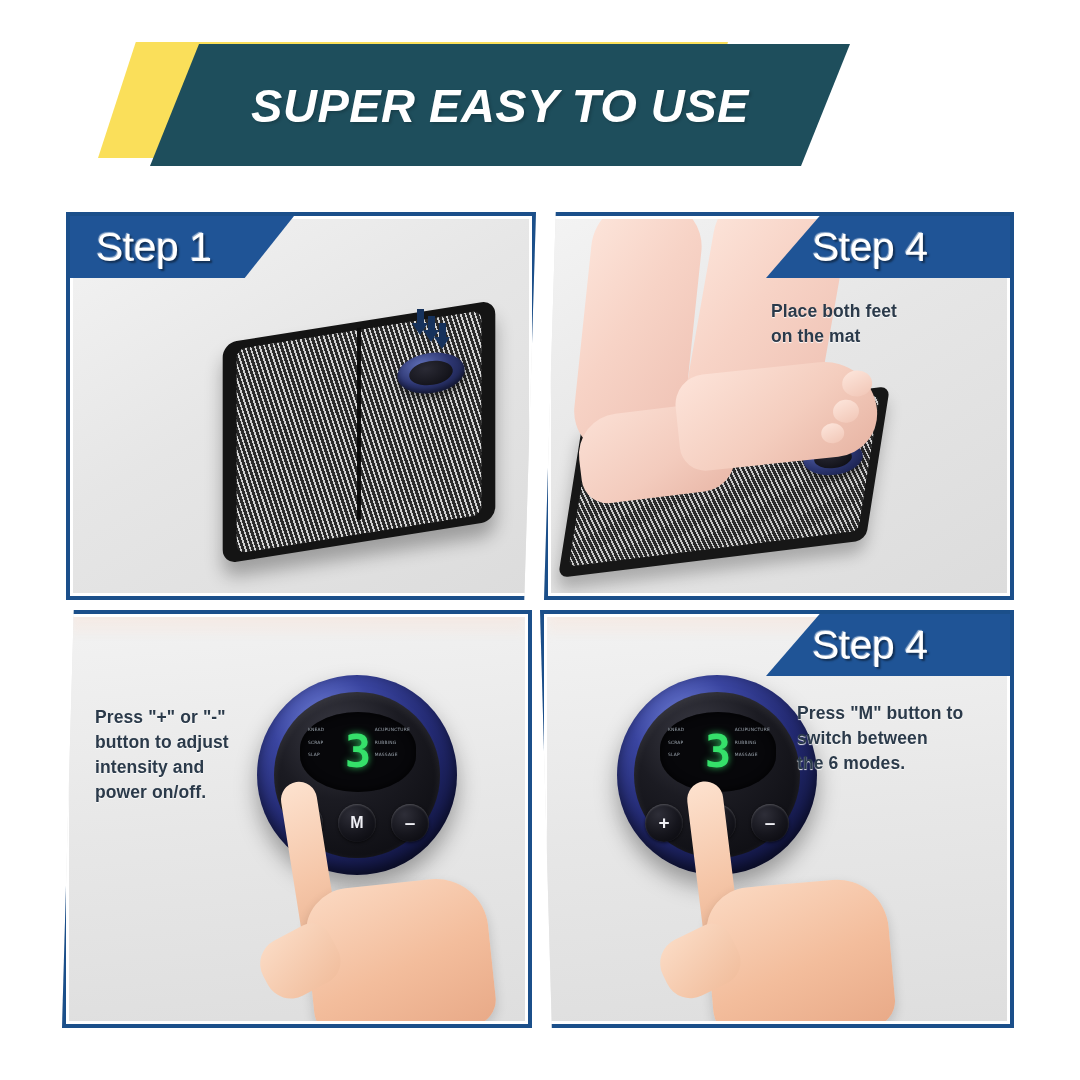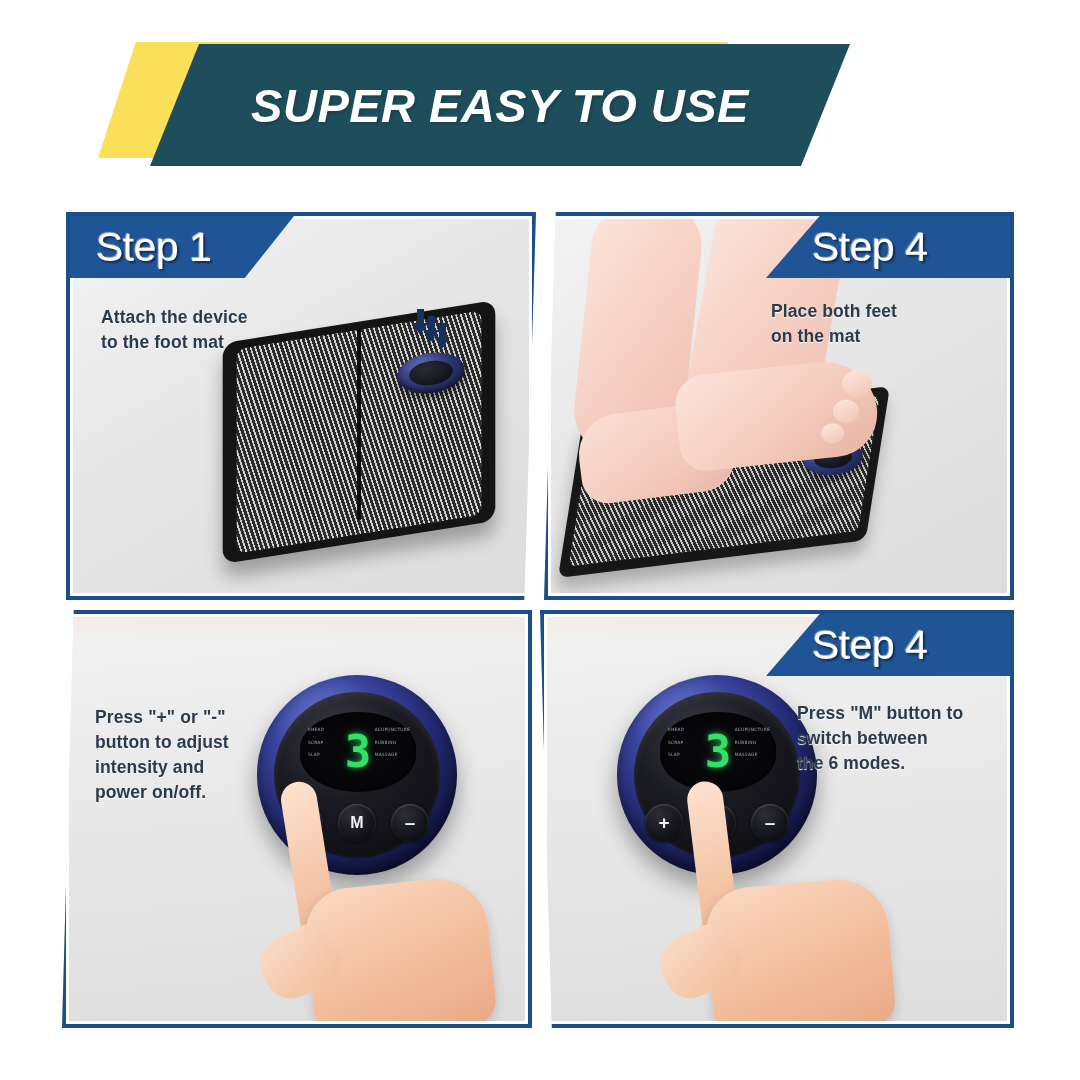--- a/index.html
+++ b/index.html
@@ -340,22 +340,20 @@
             <span class="arrow a2">
                 <i></i>
               </span>
             <span class="arrow a3">
                 <i></i>
               </span>
           </div>
         </div>
 
       </div>
-      <div class="caption" id="cap1">Attach the device
-to the foot mat</div>
     </div>
     <div class="step-tab left">
       <span class="step-label">Step 1</span>
     </div>
   </div>
 
   <div class="panel" id="p2">
     <div class="panel-inner">
       <div class="photo">
         <div class="feet-scene">

